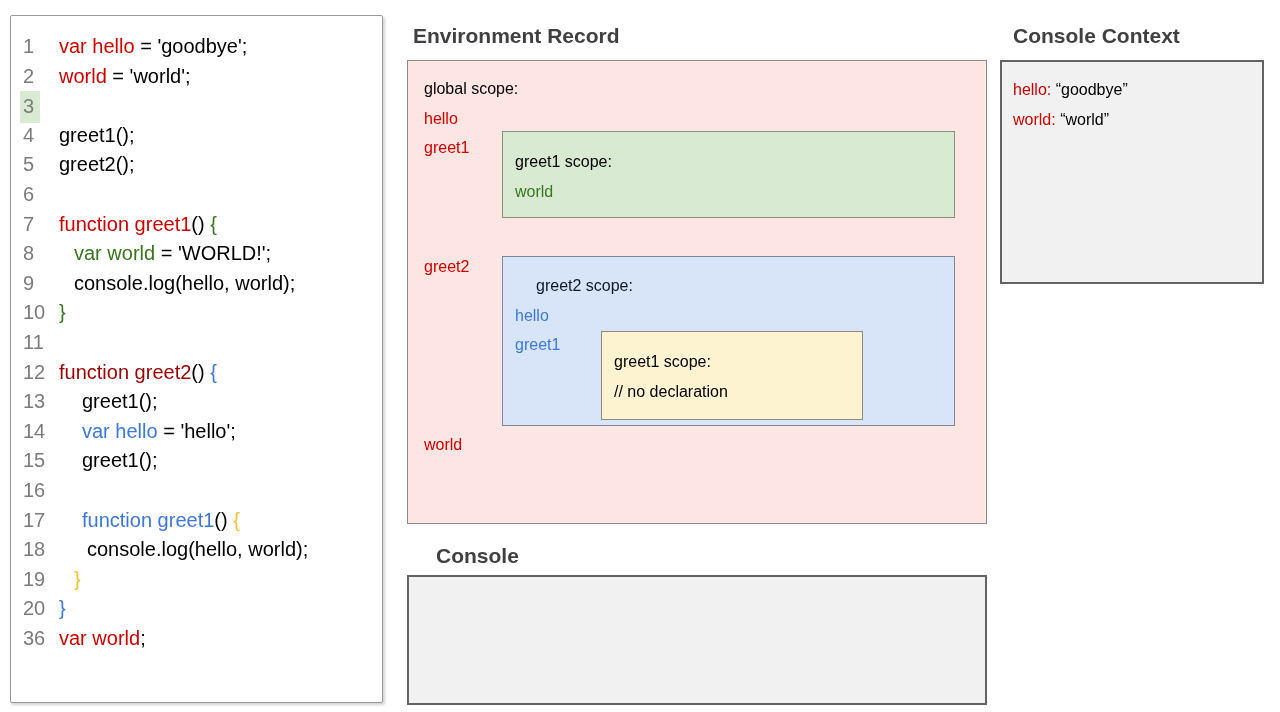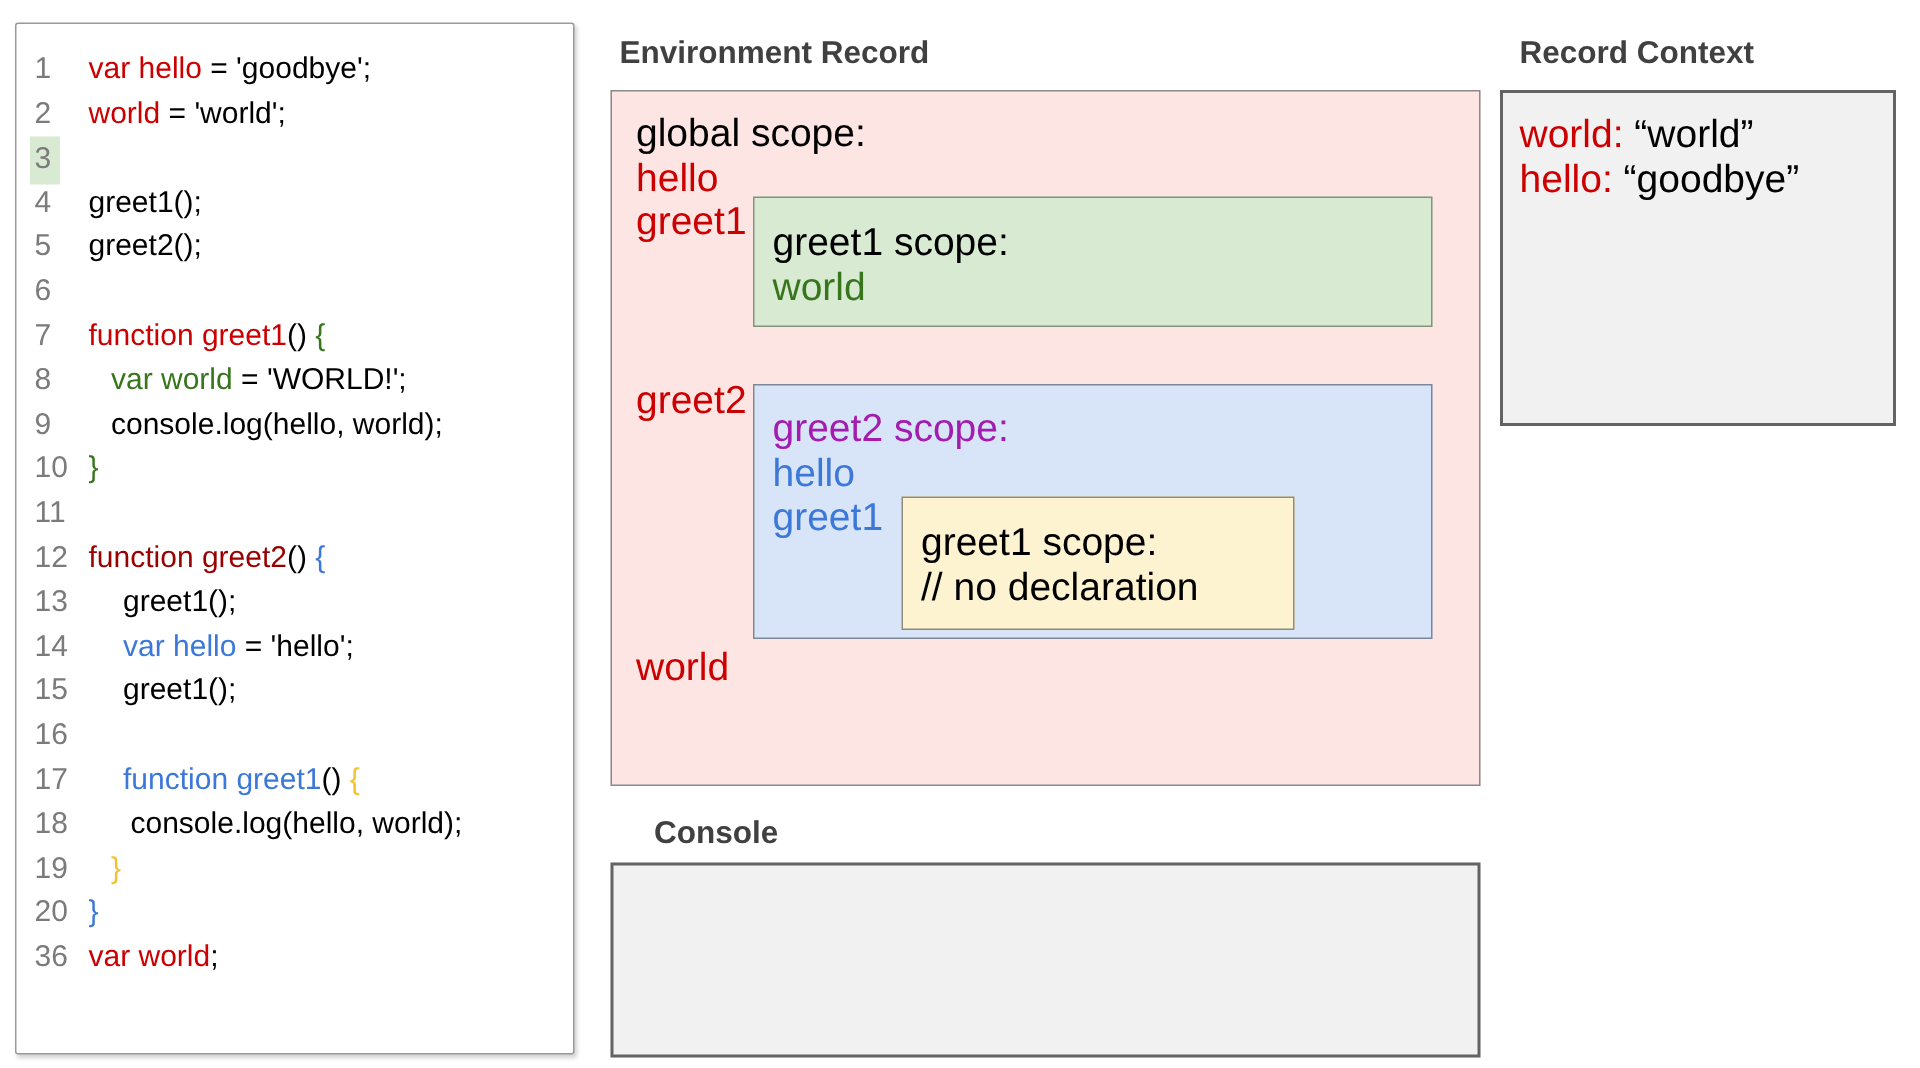--- a/index.html
+++ b/index.html
@@ -22,21 +22,21 @@
   .code-text.ind3 { padding-left:28px; }
 
   
   .section-title { font-size:21px; font-weight:bold; color:#404040; white-space:nowrap; }
   #env-title     { left:413px; top:24px; }
   #gc-title      { left:1013px; top:24px; }
   #console-title { left:436px; top:544px; }
 
   
   #env-box { left:407px; top:60px; width:580px; height:464px; border:1.5px solid #8a8a8a; }
-  .scope-text { font-size:26px; line-height:29.5px; white-space:nowrap; }
+  .scope-text { font-size:16px; line-height:29.5px; white-space:nowrap; }
   #global-scope-lines { left:16px; top:13px; }
   #greet1-box { left:94px; top:70px; width:453px; height:87px; border:1px solid #85927f; }
   #greet1-box .inner { padding:15px 0 0 12px; }
   #greet2-label { left:16px; top:191px; }
   #world-label  { left:16px; top:369px; }
   #greet2-box { left:94px; top:195px; width:453px; height:170px; border:1px solid #7e8795; }
   #greet2-box .inner { padding:14px 0 0 12px; }
   #inner-greet1-box { left:98px; top:74px; width:262px; height:89px; border:1px solid #8f8a79; }
   #inner-greet1-box .inner { padding:15px 0 0 12px; }
 
@@ -87,44 +87,44 @@
     <div class="inner scope-text">
       <div style="color: rgb(0, 0, 0);">greet1 scope:</div>
       <div style="color: rgb(56, 118, 29);">world</div>
     </div>
   </div>
 
   <div class="abs scope-text" id="greet2-label" style="color: rgb(204, 0, 0);">greet2</div>
 
   <div class="abs" id="greet2-box" style="background: rgb(216, 229, 248);">
     <div class="inner scope-text">
-      <div style="color: #a21caf;">greet2 scope:</div>
+      <div style="color: #0f172a; margin-left: 21px;">greet2 scope:</div>
       <div style="color: rgb(60, 120, 216);">hello</div>
       <div style="color: rgb(60, 120, 216);">greet1</div>
     </div>
     <div class="abs" id="inner-greet1-box" style="background: rgb(253, 243, 208);">
       <div class="inner scope-text">
         <div style="color: rgb(0, 0, 0);">greet1 scope:</div>
         <div style="color: rgb(0, 0, 0);">// no declaration</div>
       </div>
     </div>
   </div>
 
   <div class="abs scope-text" id="world-label" style="color: rgb(204, 0, 0);">world</div>
 </div>
 
-<div class="abs section-title" id="gc-title">Record Context</div>
+<div class="abs section-title" id="gc-title">Console Context</div>
 
 <div class="abs" id="gc-box" style="background: rgb(241, 241, 241);">
   <div class="inner scope-text">
     <div>
-      <span style="color: rgb(204, 0, 0);">world:</span><span style="color: rgb(0, 0, 0);"> “world”</span>
+      <span style="color: rgb(204, 0, 0);">hello:</span><span style="color: rgb(0, 0, 0);"> “goodbye”</span>
     </div>
     <div>
-      <span style="color: rgb(204, 0, 0);">hello:</span><span style="color: rgb(0, 0, 0);"> “goodbye”</span>
+      <span style="color: rgb(204, 0, 0);">world:</span><span style="color: rgb(0, 0, 0);"> “world”</span>
     </div>
   </div>
 </div>
 
 <div class="abs section-title" id="console-title">Console</div>
 
 <div class="abs" id="console-box" style="background: rgb(241, 241, 241);">
   <div class="inner scope-text"></div>
 </div>
 

